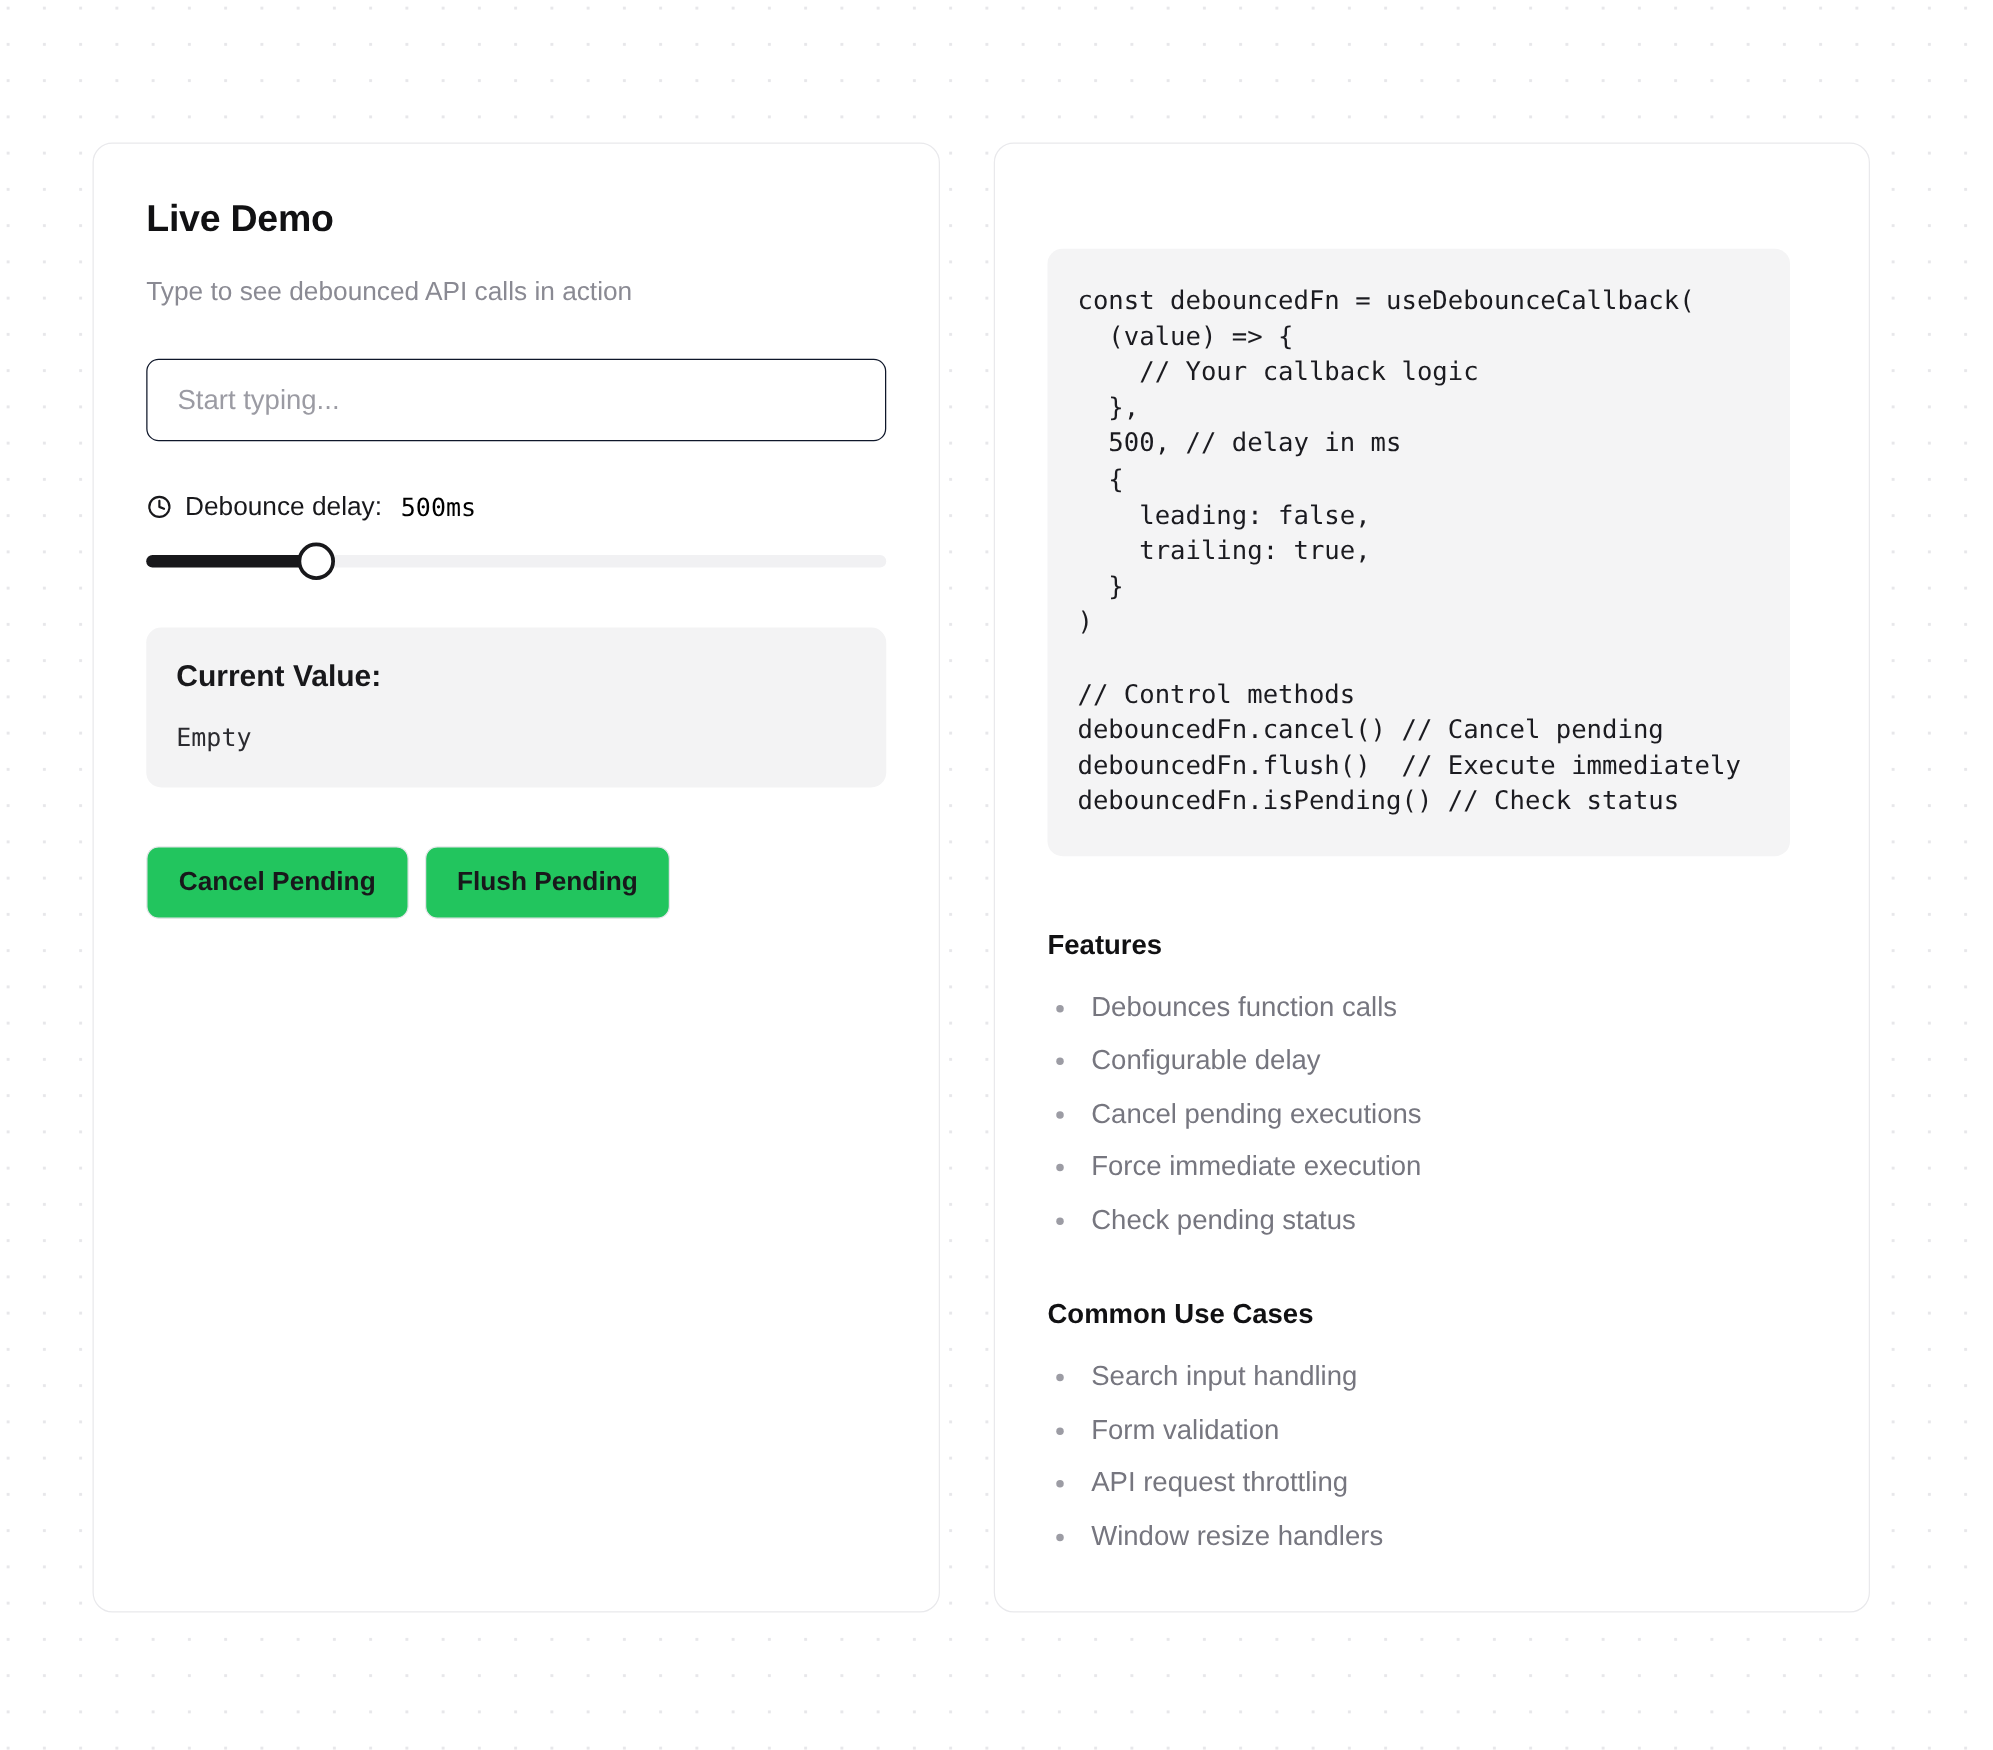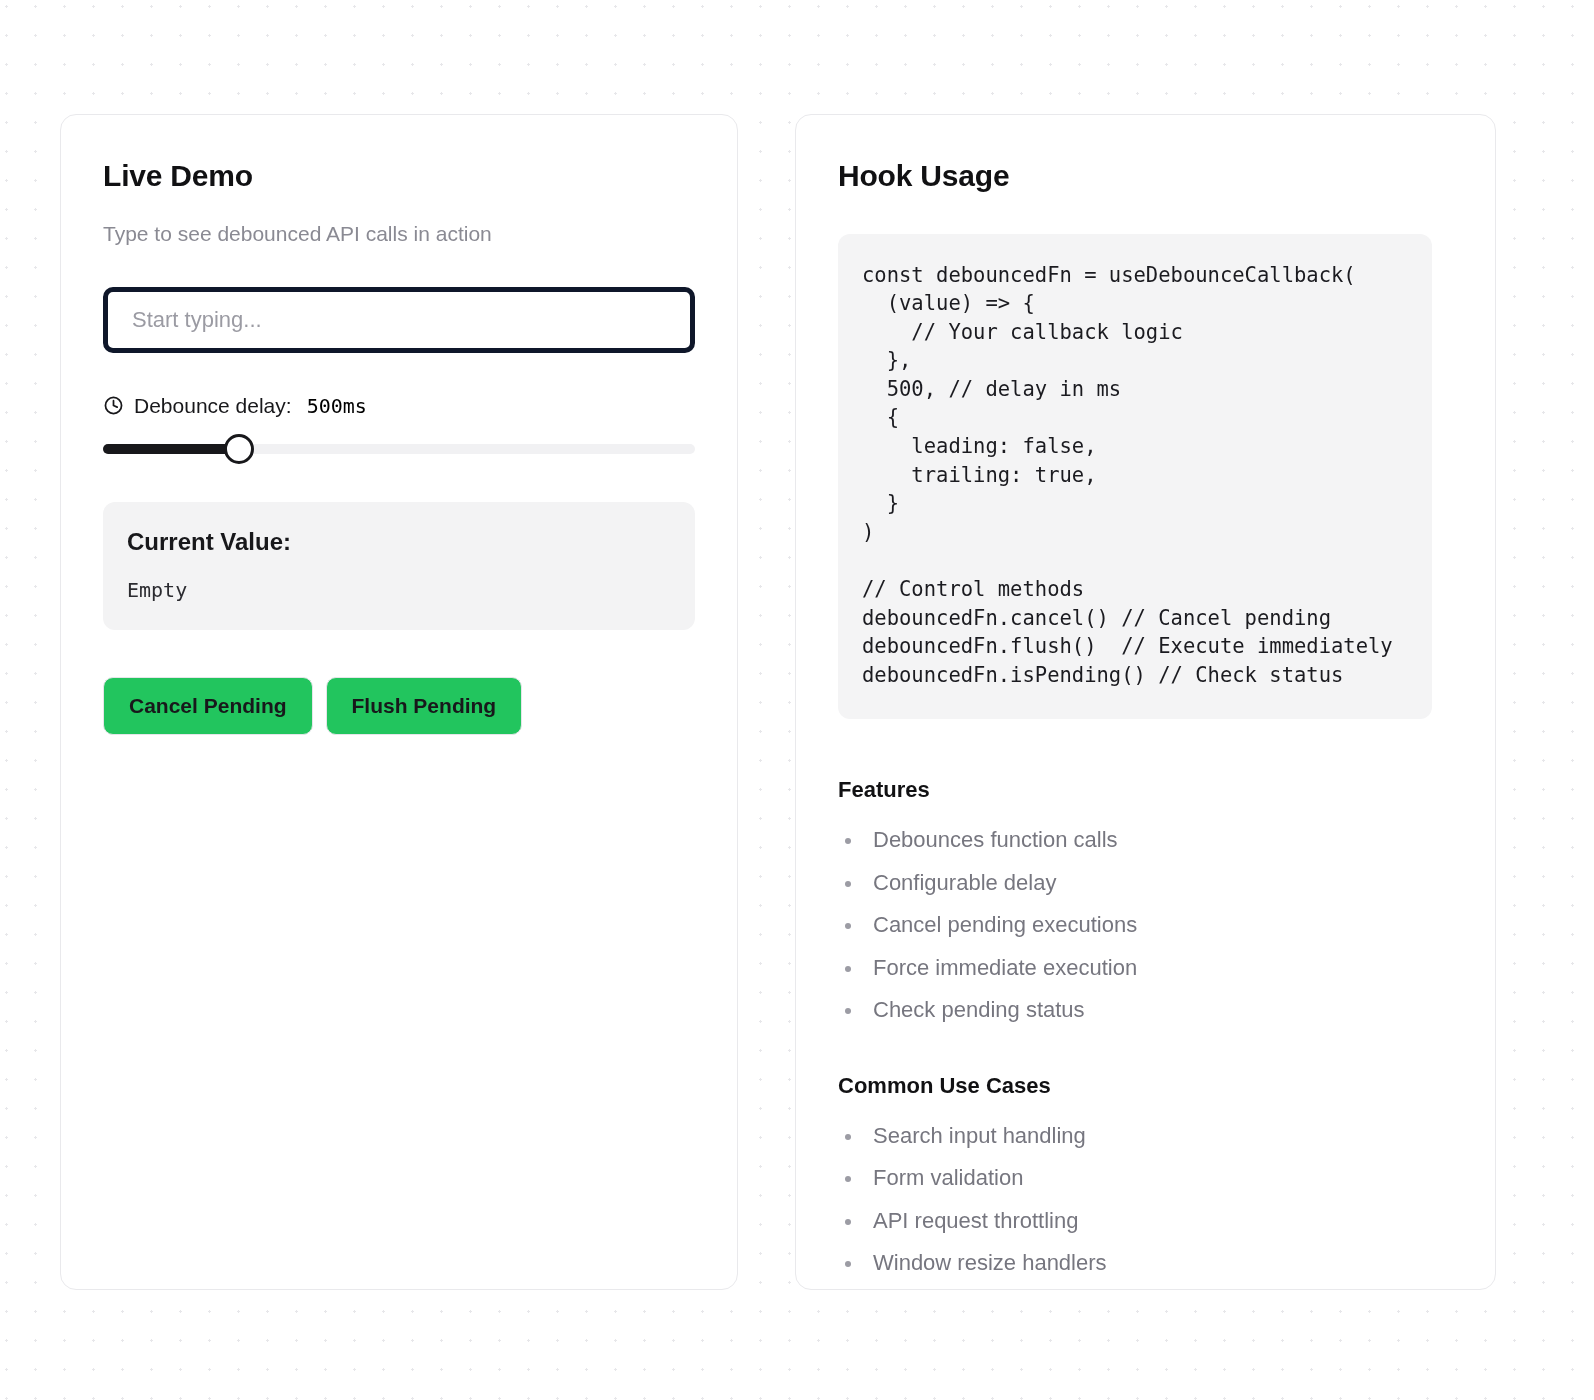--- a/index.html
+++ b/index.html
@@ -28,21 +28,21 @@
 
   .panel {
     position: absolute;
     background: #ffffff;
     border: 1px solid #e9e9ec;
     border-radius: 16px;
     top: 114px;
     height: 1176px;
   }
 
-  .panel-left  { left: 60px;  width: 678px; }
+  .panel-left  { left: 74px;  width: 678px; }
   .panel-right { left: 795px; width: 701px; }
 
   .panel-inner { padding: 44px 42px; }
 
   .card-title {
     font-size: 30px;
     font-weight: 600;
     color: #111113;
     letter-spacing: -0.2px;
     line-height: 1.15;
@@ -54,21 +54,21 @@
     color: #8a8a93;
     line-height: 1.3;
   }
 
   
   .text-input {
     display: block;
     margin-top: 40px;
     width: 592px;
     height: 66px;
-    border: 5px solid #0f172a;
+    border: 1px solid #0f172a;
     border-radius: 10px;
     background: #ffffff;
     padding: 0 24px;
     font-family: "Liberation Sans", sans-serif;
     font-size: 22px;
     color: #1b1b1f;
     outline: none;
   }
   .text-input::placeholder { color: #9b9ba3; }
 
@@ -265,21 +265,20 @@
         <button class="btn">Cancel Pending</button>
         <button class="btn">Flush Pending</button>
       </div>
 
     </div>
   </section>
 
   <section class="panel panel-right">
     <div class="panel-inner">
 
-      <h2 class="card-title">Hook Usage</h2>
 
       <div class="code-block">
         <pre>const debouncedFn = useDebounceCallback(
   (value) =&gt; {
     // Your callback logic
   },
   500, // delay in ms
   {
     leading: false,
     trailing: true,

